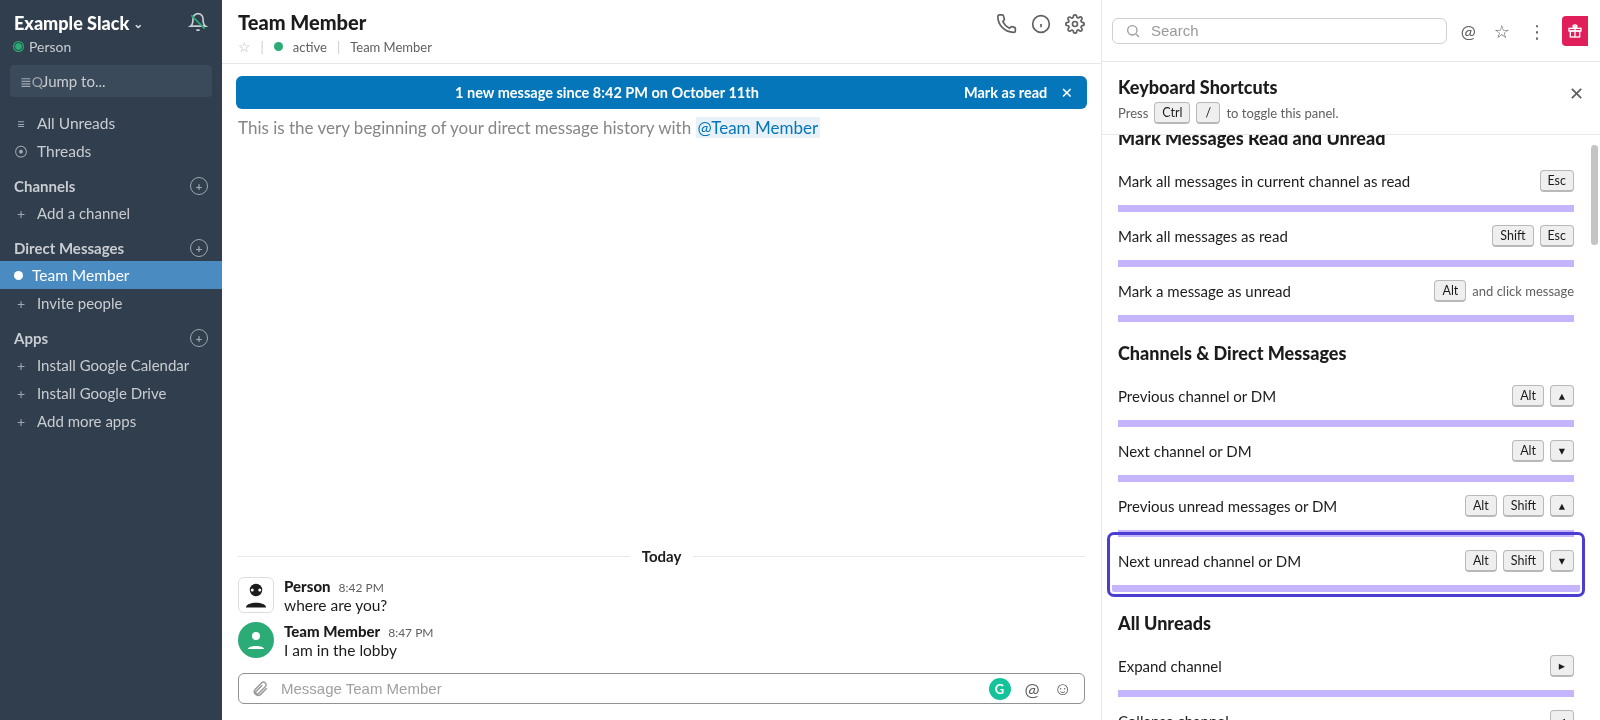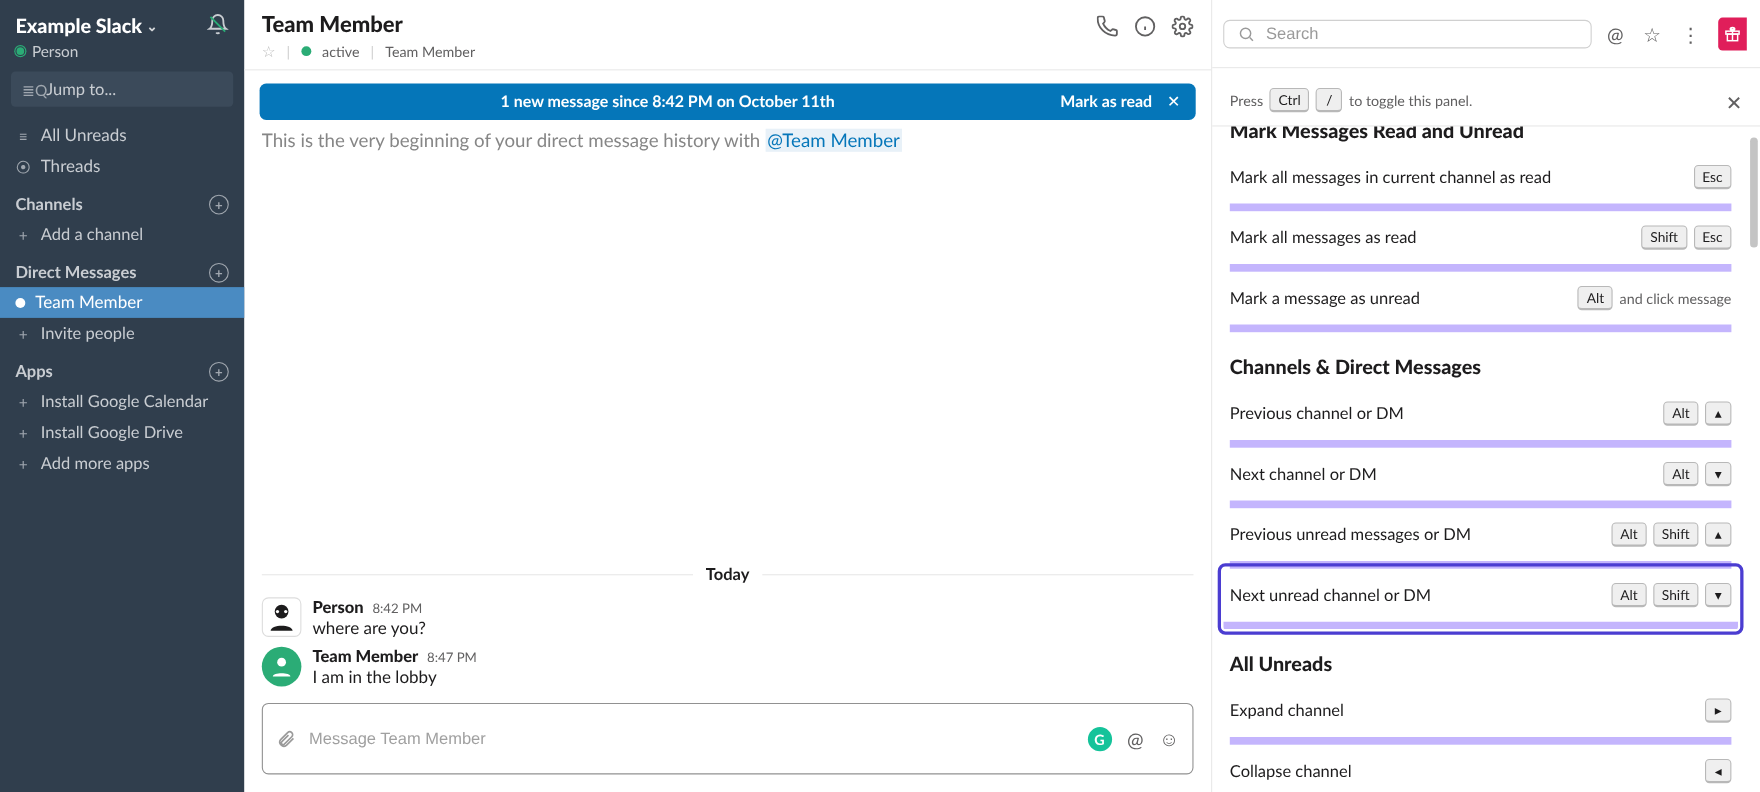--- a/index.html
+++ b/index.html
@@ -50,21 +50,21 @@
   .msg-head{ display:flex; align-items:baseline; gap:8px;}
   .msg-name{ font-weight:900; font-size:15px;}
   .msg-time{ font-size:12px; color:#616061;}
   .msg-text{ font-size:15.5px; margin-top:1px;}
 
   .newmsg-divider{ display:flex; align-items:center; margin:2px 0; padding:0 0 0 16px;}
   .newmsg-divider .line{ flex:1; height:1px; background:#d73a49;}
   .newmsg-divider .lbl{ color:#d73a49; font-size:12.5px; padding:0 14px 0 10px;}
 
   .composer-wrap{ padding:10px 16px 16px 16px;}
-  .composer{ border:1.5px solid #919191; border-radius:6px; display:flex; align-items:center; padding:20px 12px; gap:12px; color:#616061;}
+  .composer{ border:1.5px solid #919191; border-radius:6px; display:flex; align-items:center; padding:3px 12px; gap:12px; color:#616061;}
   .composer input{ flex:1; border:none; outline:none; font-size:15px; color:#1d1c1d;}
   .composer input::placeholder{ color:#a0a0a0;}
   .comp-right{ display:flex; align-items:center; gap:14px;}
   .g-badge{ width:22px;height:22px;border-radius:50%;background:#15c39a;color:#fff;display:flex;align-items:center;justify-content:center;font-size:13px;font-weight:700;}
 
   
   .right{ width:498px; flex-shrink:0; display:flex; flex-direction:column;}
   .topbar{ height:62px; border-bottom:1px solid #e8e8e8; display:flex; align-items:center; padding:0 12px 0 10px; gap:10px;}
   .search{ flex:1; border:1px solid #d0d0d0; border-radius:6px; height:26px; display:flex; align-items:center; padding:0 12px; color:#868686; gap:10px;}
   .search input{ border:none; outline:none; flex:1; font-size:15px;}
@@ -293,20 +293,21 @@
           <rect x="3" y="8" width="18" height="4"></rect>
           <rect x="5" y="12" width="14" height="9"></rect>
           <line x1="12" y1="8" x2="12" y2="21"></line>
           <path d="M12 8c-3 0-5-5 0-5 3 0 0 5 0 5zM12 8c3 0 5-5 0-5-3 0 0 5 0 5z"></path>
         </svg>
     </span>
   </div>
 
   <div class="ks-head">
     <div>
+      <div class="ks-title">Keyboard Shortcuts</div>
       <div class="ks-sub">
         <span>Press</span>
         <span class="key">Ctrl</span>
         <span class="key">/</span>
         <span>to toggle this panel.</span>
       </div>
     </div>
     <span class="ks-close">✕</span>
   </div>
 

